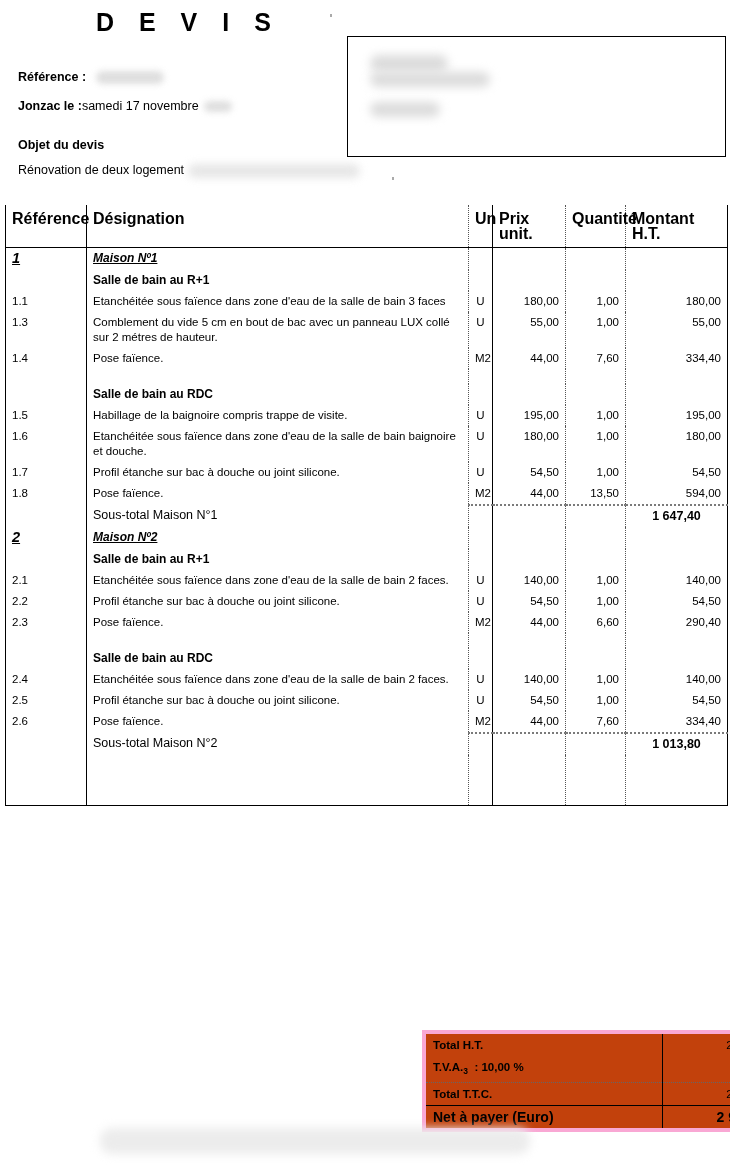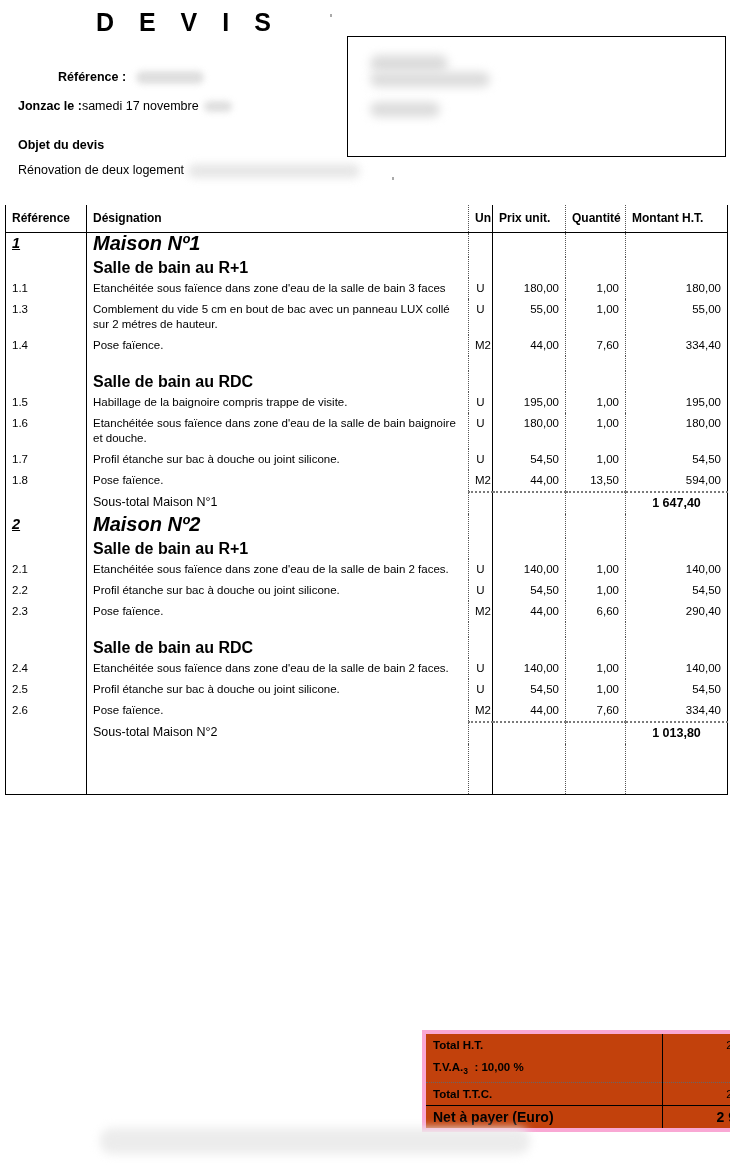--- a/index.html
+++ b/index.html
@@ -9,21 +9,21 @@
     color:#000000;-webkit-font-smoothing:none;
   }
   .page{position:absolute;left:0;top:0;width:730px;height:1169px;border-radius:12px;}
 
   
   #doc-title{
     position:absolute;left:96px;top:8px;
     font-size:25px;font-weight:bold;letter-spacing:9px;
   }
   .hdr-label{font-weight:bold;}
-  #ref-line{position:absolute;left:18px;top:70px;font-size:12.5px;white-space:nowrap;margin-left:40px;}
+  #ref-line{position:absolute;left:18px;top:70px;font-size:12.5px;white-space:nowrap;}
   #date-line{position:absolute;left:18px;top:99px;font-size:12.5px;white-space:nowrap;}
   #objet-title{position:absolute;left:18px;top:138px;font-size:12.5px;font-weight:bold;}
   #objet-text{position:absolute;left:18px;top:163px;font-size:12.5px;white-space:nowrap;}
 
   
   .redact{
     display:inline-block;vertical-align:middle;
     background:#d9d9d9;border-radius:8px;
     filter:blur(3px);opacity:.85;
   }
@@ -44,39 +44,39 @@
   #items-table col.c-des{width:382px;}
   #items-table col.c-un{width:24px;}
   #items-table col.c-pu{width:73px;}
   #items-table col.c-qt{width:60px;}
   #items-table col.c-mt{width:102px;}
 
   #items-table th,#items-table td{
     padding:3px 6px;vertical-align:top;line-height:15px;
   }
   #items-table thead th{
-    font-weight:bold;font-size:12px;padding-top:6px;padding-bottom:6px;
+    font-weight:bold;font-size:16px;padding-top:6px;padding-bottom:6px;
     border-bottom:1px solid #000;text-align:left;
   }
   thead th.num{text-align:right;margin-top:35px;}
   thead th.ctr{text-align:center;padding-left:2px;padding-right:2px;}
 
   
   .vr-l{border-left:1px solid #000;}
   .vr-dot{border-left:1px dotted #555;}
   .cell-un{text-align:center;padding-left:2px;padding-right:2px;}
   .num{text-align:right;}
 
   .outer-l{border-left:1px solid #000;}
   .outer-r{border-right:1px solid #000;}
 
   tr.section-row td{padding-top:10px;padding-bottom:6px;}
   .section-no{font-weight:bold;font-style:italic;text-decoration:underline;font-size:14.5px;}
-  .section-name{font-weight:bold;font-style:italic;font-size:20px;}
-  tr.sub-head td{font-weight:bold;font-size:16px;padding-top:9px;padding-bottom:4px;}
+  .section-name{font-weight:bold;font-style:italic;text-decoration:underline;font-size:12px;}
+  tr.sub-head td{font-weight:bold;font-size:12px;padding-top:9px;padding-bottom:4px;}
   tr.item-row td{padding-top:5px;padding-bottom:5px;}
   tr.spacer td{height:9px;padding:0;}
 
   tr.subtotal-row td{padding-top:7px;padding-bottom:7px;font-size:12.5px;}
   td.subtotal-label{padding-right:4px;}
   td.st-line{border-top:2px dotted #7a7a7a;}
   td.subtotal-value{font-weight:bold;text-align:center;border-top:2px dotted #7a7a7a;font-size:12.5px;}
 
   tr.tail td{height:44px;}
   #items-table tbody tr:last-child td{border-bottom:1px solid #000;}

